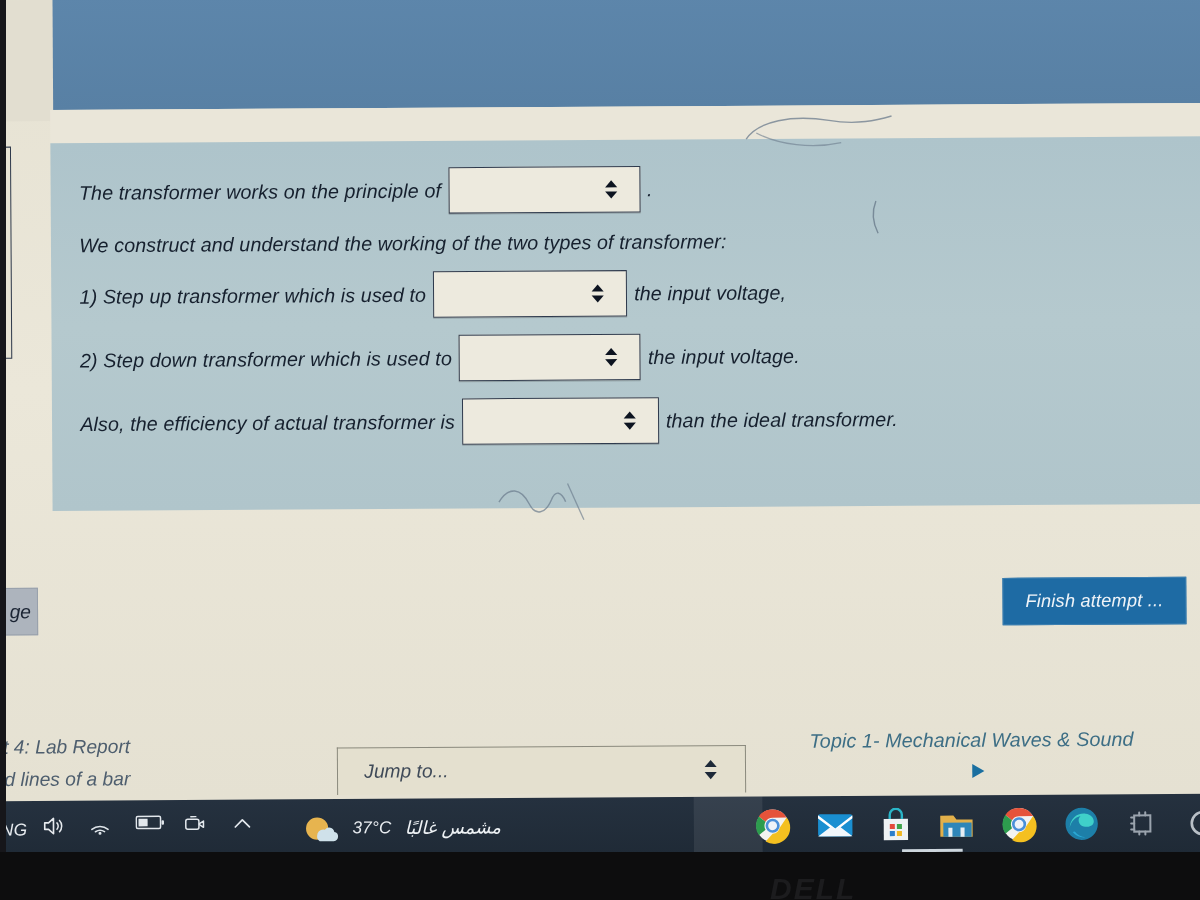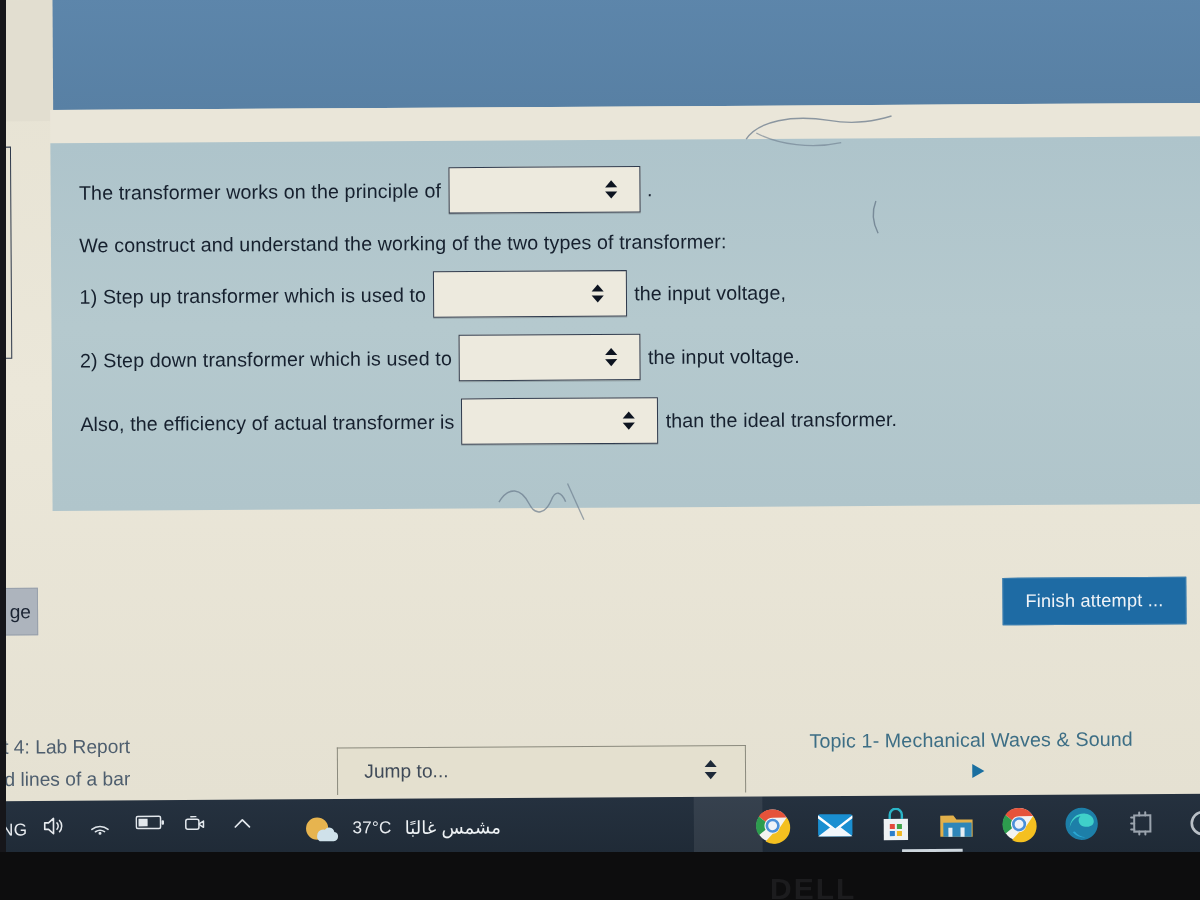--- a/index.html
+++ b/index.html
@@ -10,20 +10,21 @@
     overflow: hidden;
     font-family: "Liberation Sans", sans-serif;
     background: #0a0a0a;
   }
 
   
   .photo {
     position: absolute;
     inset: 0;
     background: #86efac;
+    font-style: italic;
   }
 
   
   .screen {
     position: absolute;
     left: 0; top: 0;
     width: 1200px; height: 858px;
     transform: rotate(-0.35deg) scale(1.01);
     transform-origin: 50% 40%;
     background: #e9e5d7;

